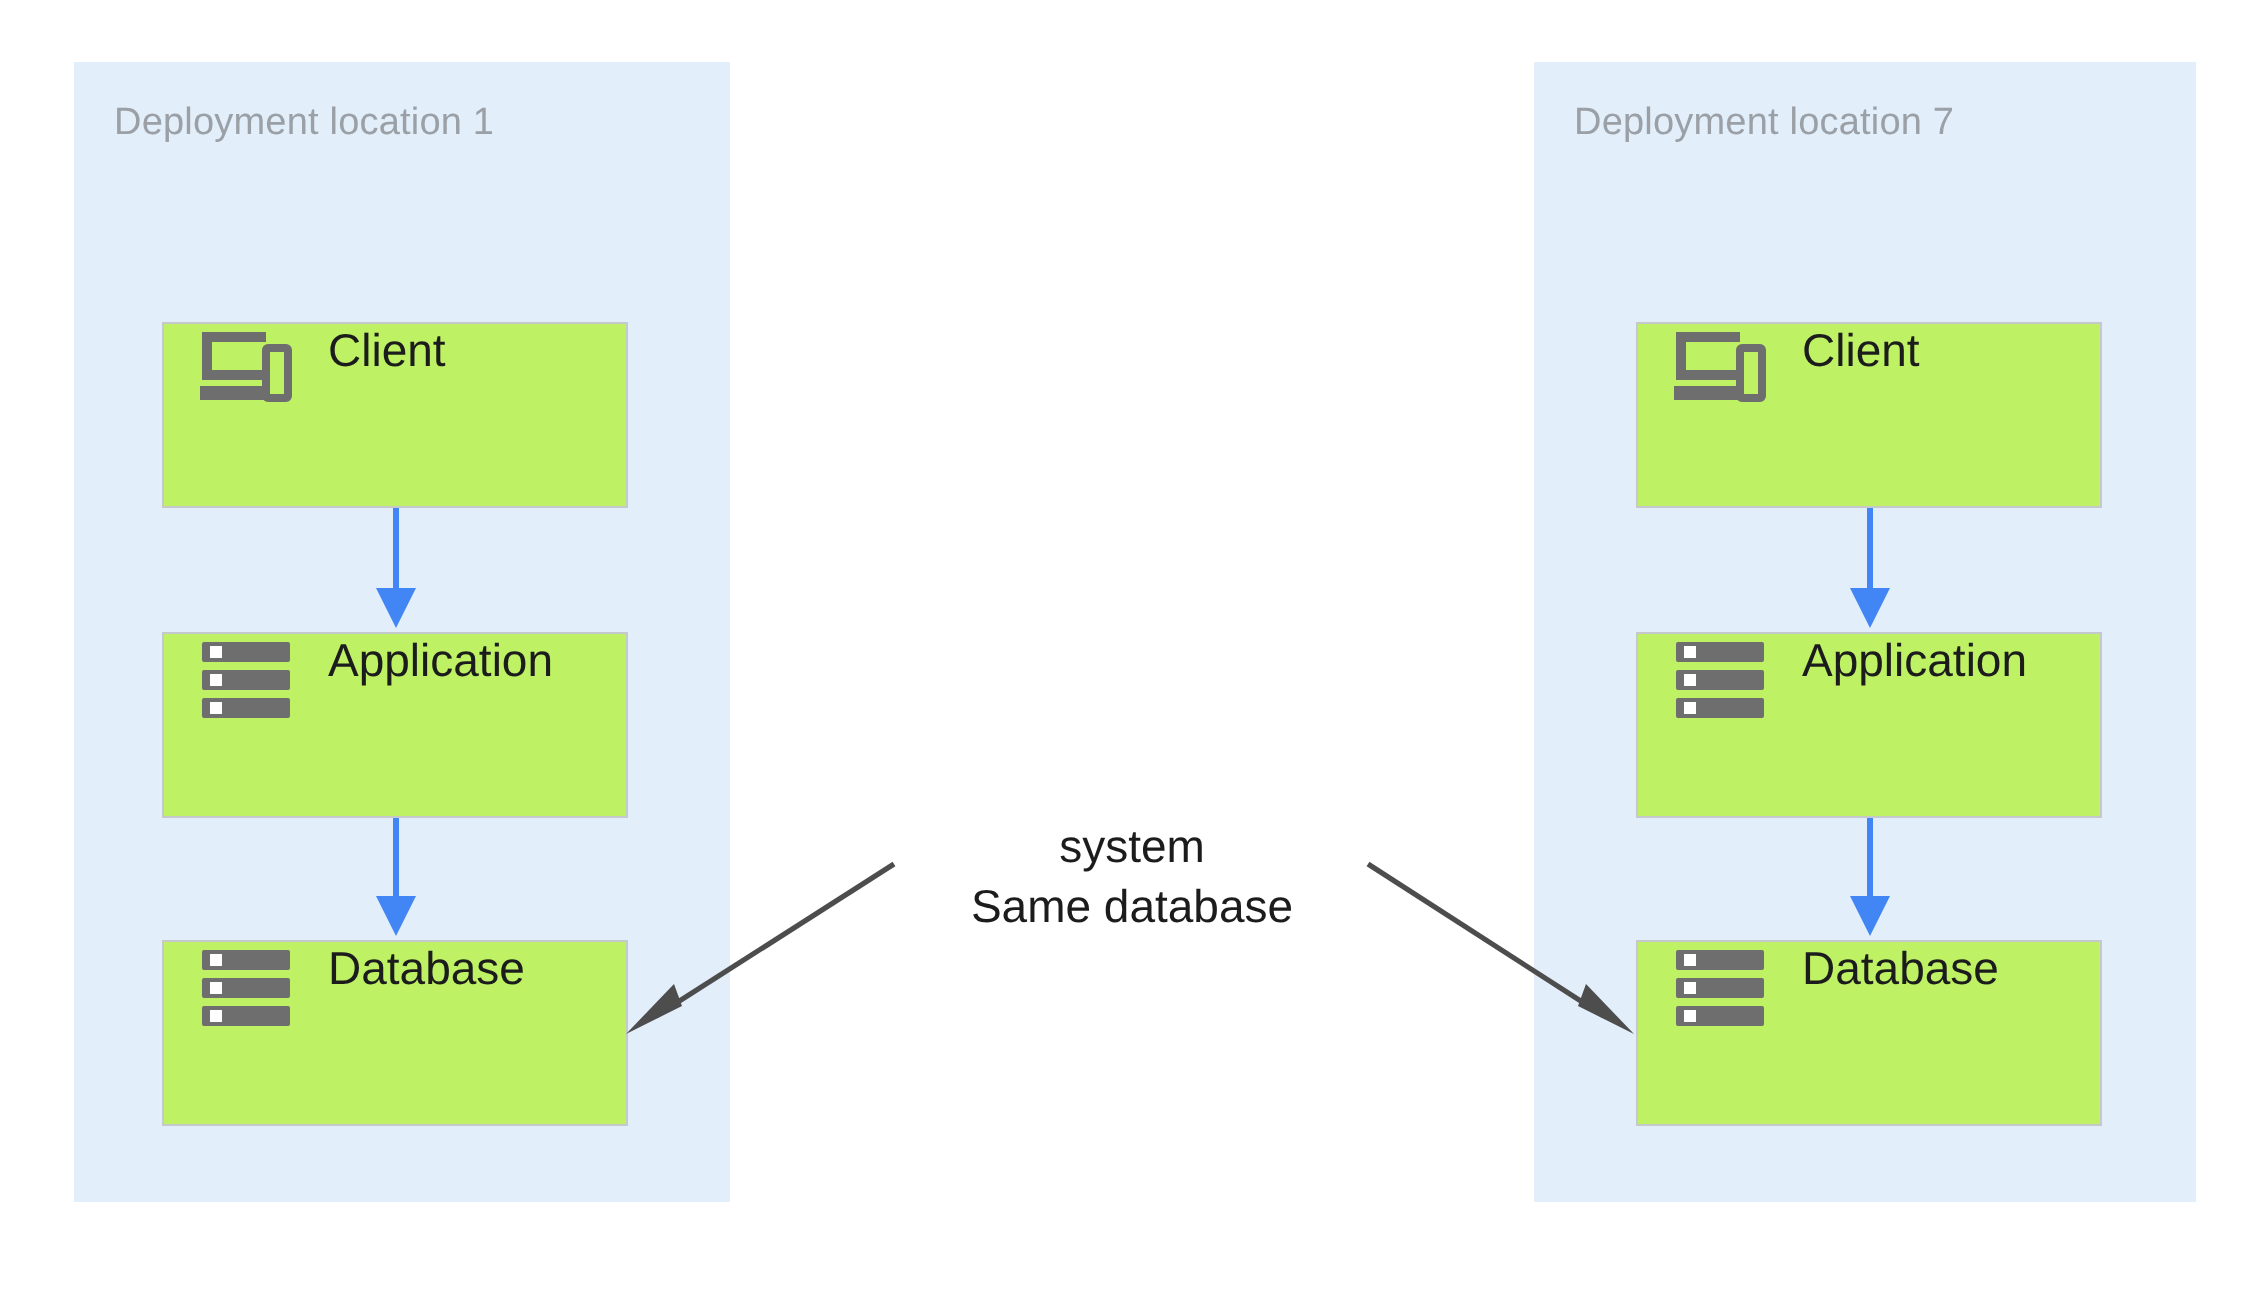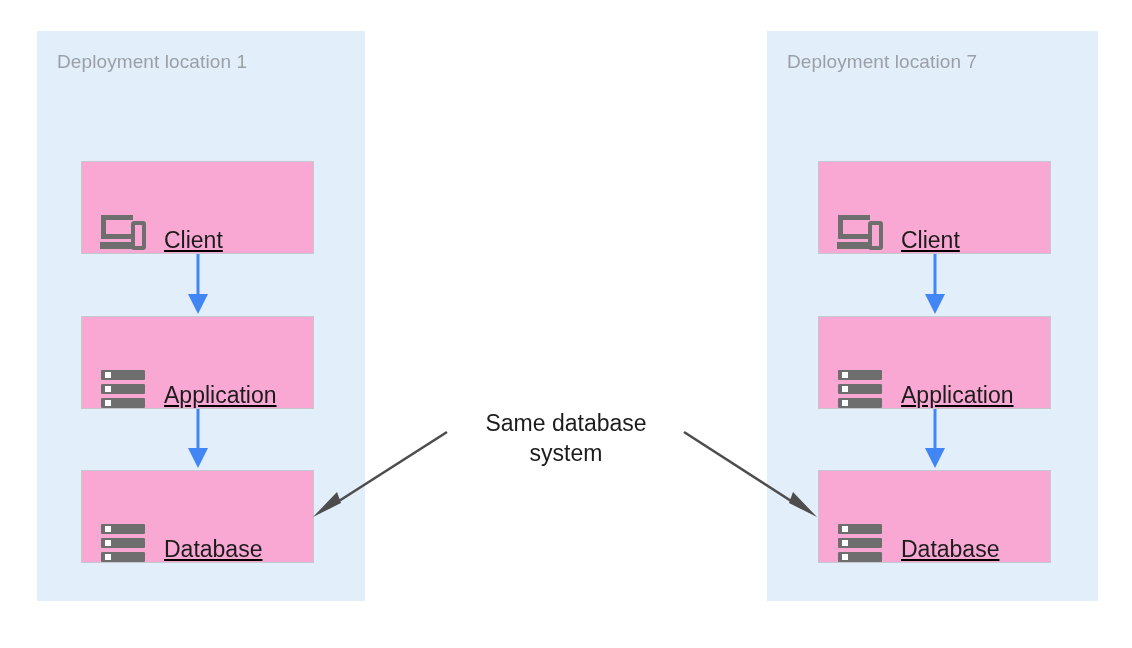--- a/index.html
+++ b/index.html
@@ -34,26 +34,25 @@
     line-height: 22px;
     color: #9aa0a6;
     white-space: nowrap;
     letter-spacing: 0.1px;
   }
 
   
   .node {
     position: absolute;
     box-sizing: border-box;
-    background: #f9a8d4;
+    background: #bef264;
     border: 1px solid #c5c9ce;
     display: flex;
-    align-items: flex-end;
+    align-items: flex-start;
     justify-content: flex-start;
-    text-decoration: underline;
   }
   .node-icon {
     flex: 0 0 auto;
     width: 46px;
     height: 42px;
     margin-left: 18px;
     position: relative;
   }
   .node-label {
     font-size: 23px;
@@ -238,17 +237,17 @@
       <polygon points="313,517 341,503 337,492" fill="#4d4d4d"></polygon>
     </g>
 
     <g>
       <line x1="684" y1="432" x2="802" y2="508" stroke="#4d4d4d" stroke-width="2.6"></line>
       <polygon points="817,517 789,503 793,492" fill="#4d4d4d"></polygon>
     </g>
   </svg>
 
   <div class="caption" style="left:446px; top:408px; width:240px;">
+    <div>system</div>
     <div>Same database</div>
-    <div>system</div>
   </div>
 
 </div>
 
 </body></html>

